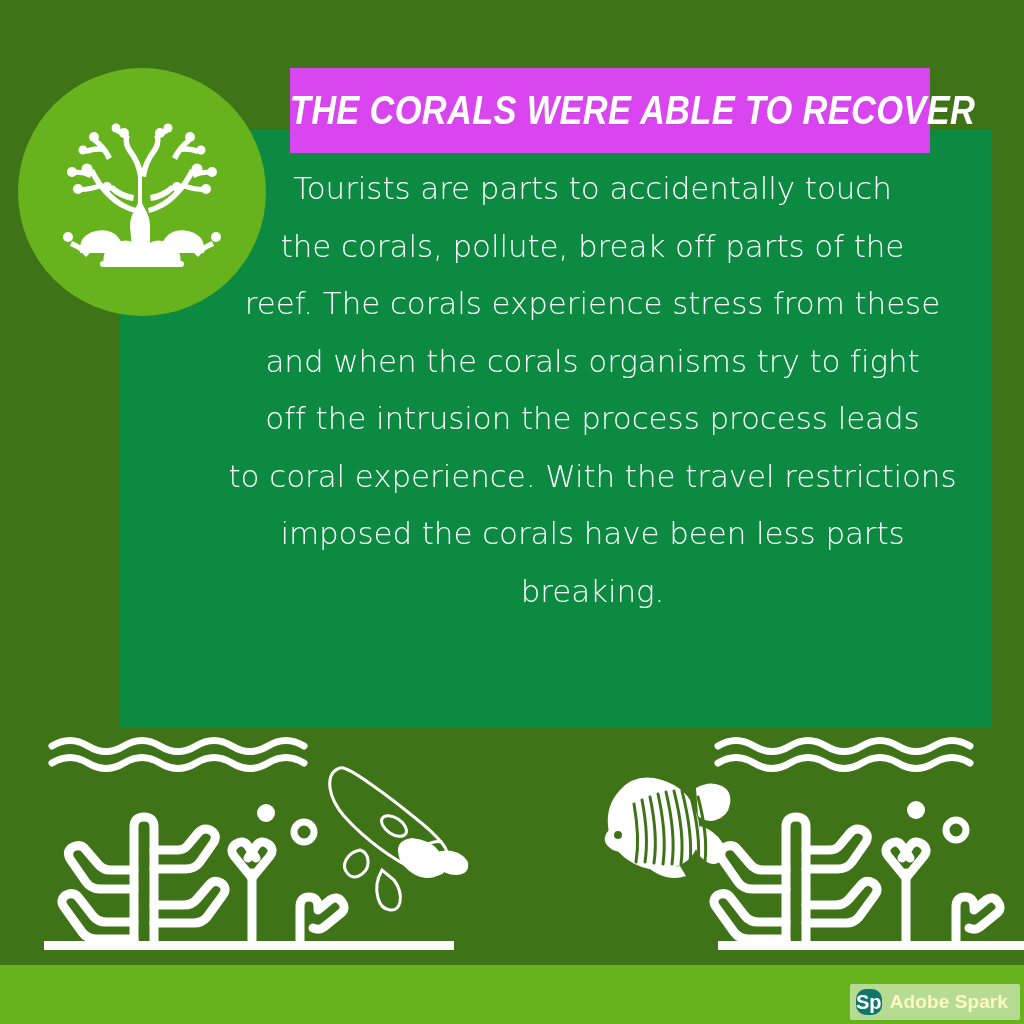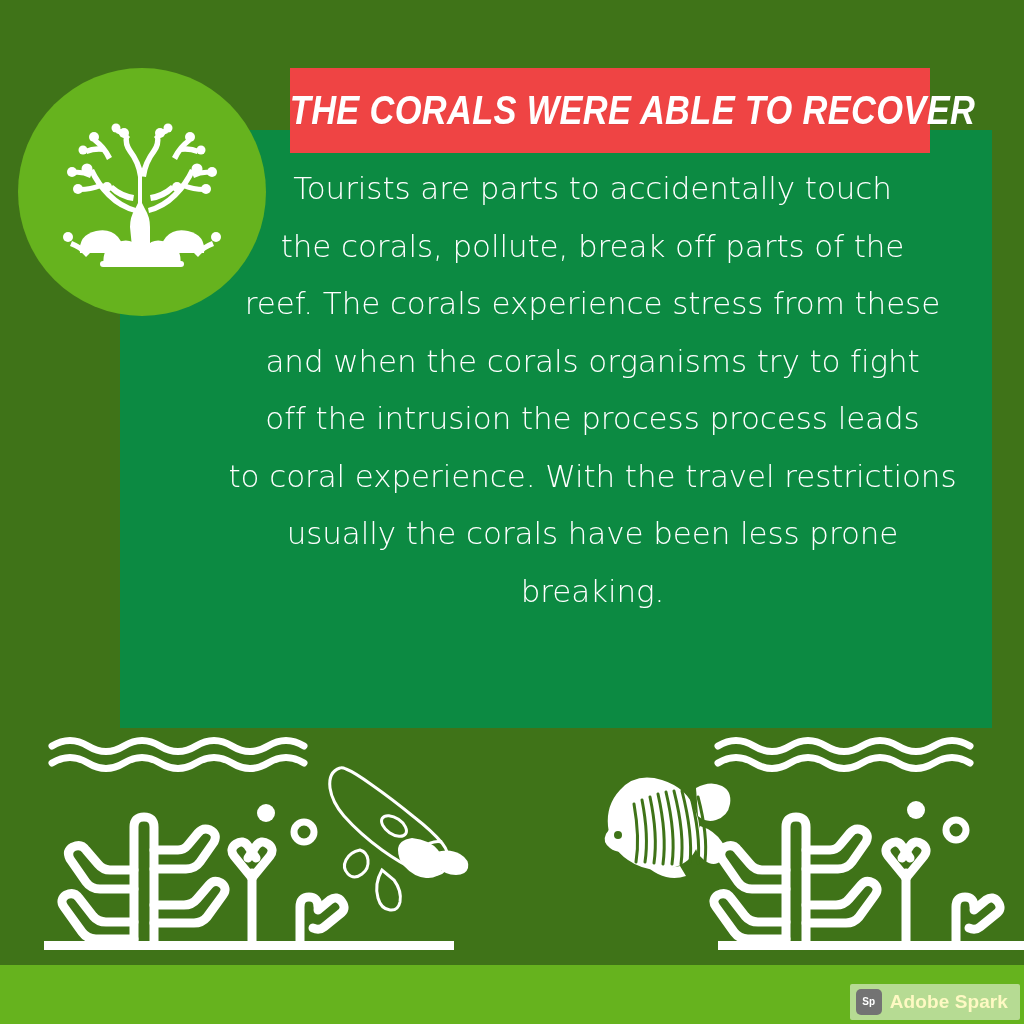--- a/index.html
+++ b/index.html
@@ -34,21 +34,21 @@
     background: #0C8A42;
   }
 
   
   #title-bar {
     position: absolute;
     left: 290px;
     top: 68px;
     width: 640px;
     height: 85px;
-    background: #ef4444;
+    background: #d946ef;
     display: flex;
     align-items: center;
     justify-content: center;
     padding-left: 45px;
   }
 
   #title-text {
     color: #FFFFFF;
     font-family: "Liberation Sans Narrow", "Liberation Sans", sans-serif;
     font-size: 40px;
@@ -122,24 +122,24 @@
     display: flex;
     align-items: center;
     gap: 8px;
     padding: 0 12px 0 6px;
     background: rgba(255,255,255,0.52);
     border-radius: 2px;
   }
   #spark-logo {
     width: 26px;
     height: 26px;
-    border-radius: 5px;
-    background: #737373;
+    border-radius: 10px;
+    background: #0f766e;
     color: #FFFFFF;
-    font-size: 10px;
+    font-size: 20px;
     font-weight: bold;
     display: flex;
     align-items: center;
     justify-content: center;
     line-height: 1;
   }
   #spark-label {
     color: #fef9c3;
     font-size: 19px;
     font-weight: bold;
@@ -217,21 +217,21 @@
     </span>
   </div>
 
   <div id="body-copy">
     <span class="ln">Tourists are parts to accidentally touch</span>
     <span class="ln">the corals, pollute, break off parts of the</span>
     <span class="ln">reef. The corals experience stress from these</span>
     <span class="ln">and when the corals organisms try to fight</span>
     <span class="ln">off the intrusion the process process leads</span>
     <span class="ln">to coral experience. With the travel restrictions</span>
-    <span class="ln">usually the corals have been less prone</span>
+    <span class="ln">imposed the corals have been less parts</span>
     <span class="ln">breaking.</span>
   </div>
 
   <div class="scene" id="scene-left">
     <svg viewBox="0 0 470 225" aria-hidden="true">
       <g fill="none" stroke="#FFFFFF" stroke-width="7" stroke-linecap="round">
 
         <g>
           <path d="M8 16 q18 -11 36 0 t36 0 t36 0 t36 0 t36 0 t36 0 t36 0"></path>
           <path d="M8 33 q18 -11 36 0 t36 0 t36 0 t36 0 t36 0 t36 0 t36 0"></path>

